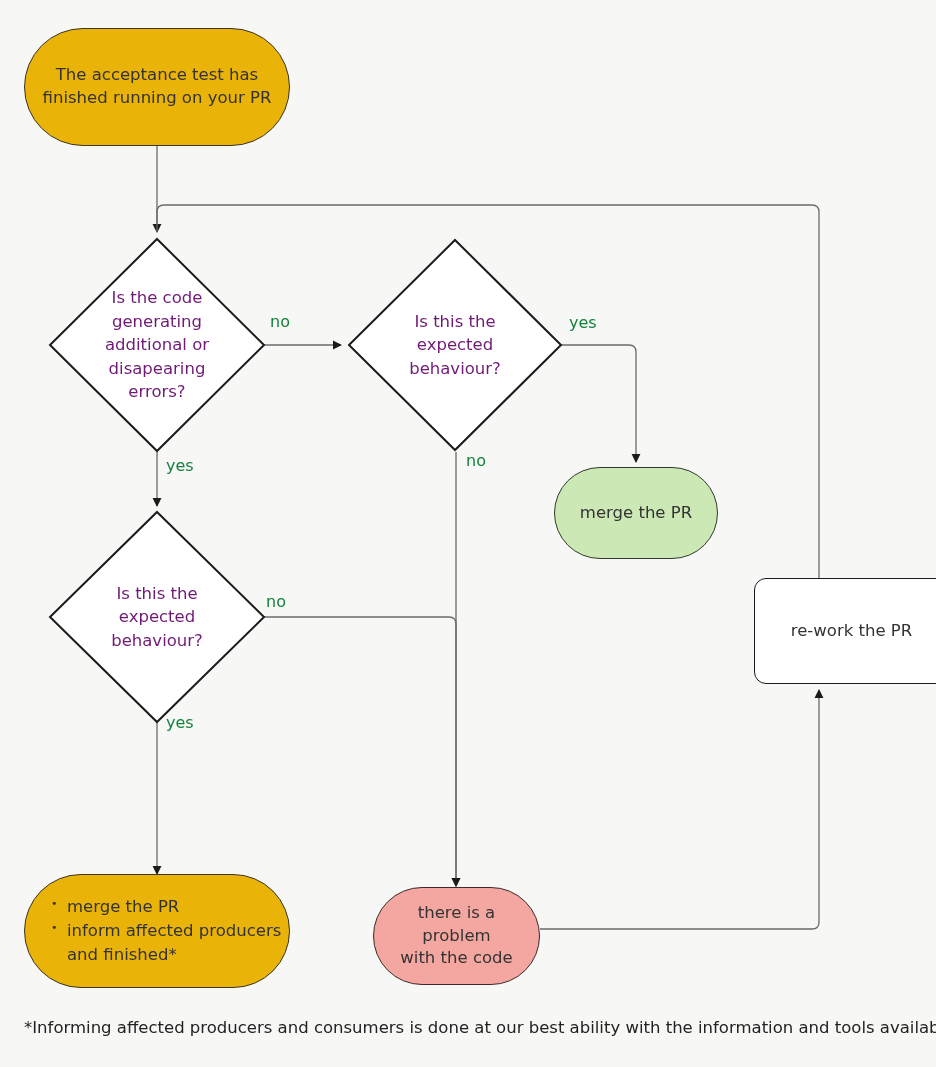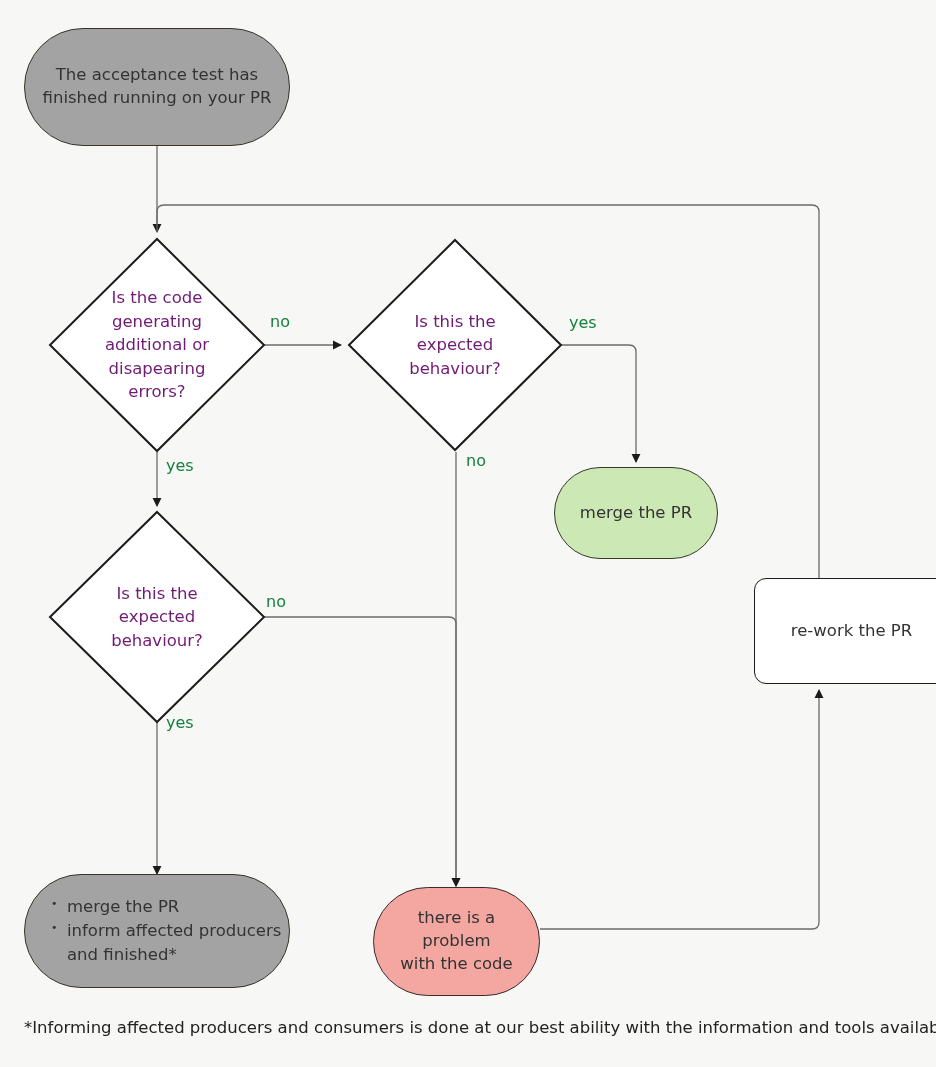--- a/index.html
+++ b/index.html
@@ -39,21 +39,21 @@
   }
   .node-stadium {
     border: 1.6px solid #3a3429;
     border-radius: 60px;
   }
   .node-rounded-rect {
     border: 1.6px solid #1b1b1b;
     border-radius: 12px;
     background: #ffffff;
   }
-  .fill-yellow { background: #a3a3a3; border-color: #3a3429; }
+  .fill-yellow { background: #eab308; border-color: #3a3429; }
   .fill-green  { background: #cce8b5; border-color: #333a2c; }
   .fill-red    { background: #f4a7a0; border-color: #3a2c2c; }
 
   .node-text {
     font-size: 16.5px;
     white-space: pre-line;
     padding: 0 10px;
   }
 
   .diamond-wrap {
@@ -191,21 +191,21 @@
     <span class="node-text">re-work the PR</span>
   </div>
 
   <div class="node node-stadium fill-yellow" style="left:24px; top:874px; width:266px; height:114px; justify-content:flex-start;">
     <ul class="bullet-list" style="margin-left:24px;">
       <li>merge the PR</li>
       <li>inform affected producers and finished*</li>
     </ul>
   </div>
 
-  <div class="node node-stadium fill-red" style="left:373px; top:887px; width:167px; height:109px;">
+  <div class="node node-stadium fill-red" style="left:373px; top:887px; width:167px; height:98px;">
     <span class="node-text">there is a problem
 with the code</span>
   </div>
 
   <span class="edge-label" style="left:270px; top:312px;">no</span>
 
   <span class="edge-label" style="left:166px; top:456px;">yes</span>
 
   <span class="edge-label" style="left:569px; top:313px;">yes</span>
 

